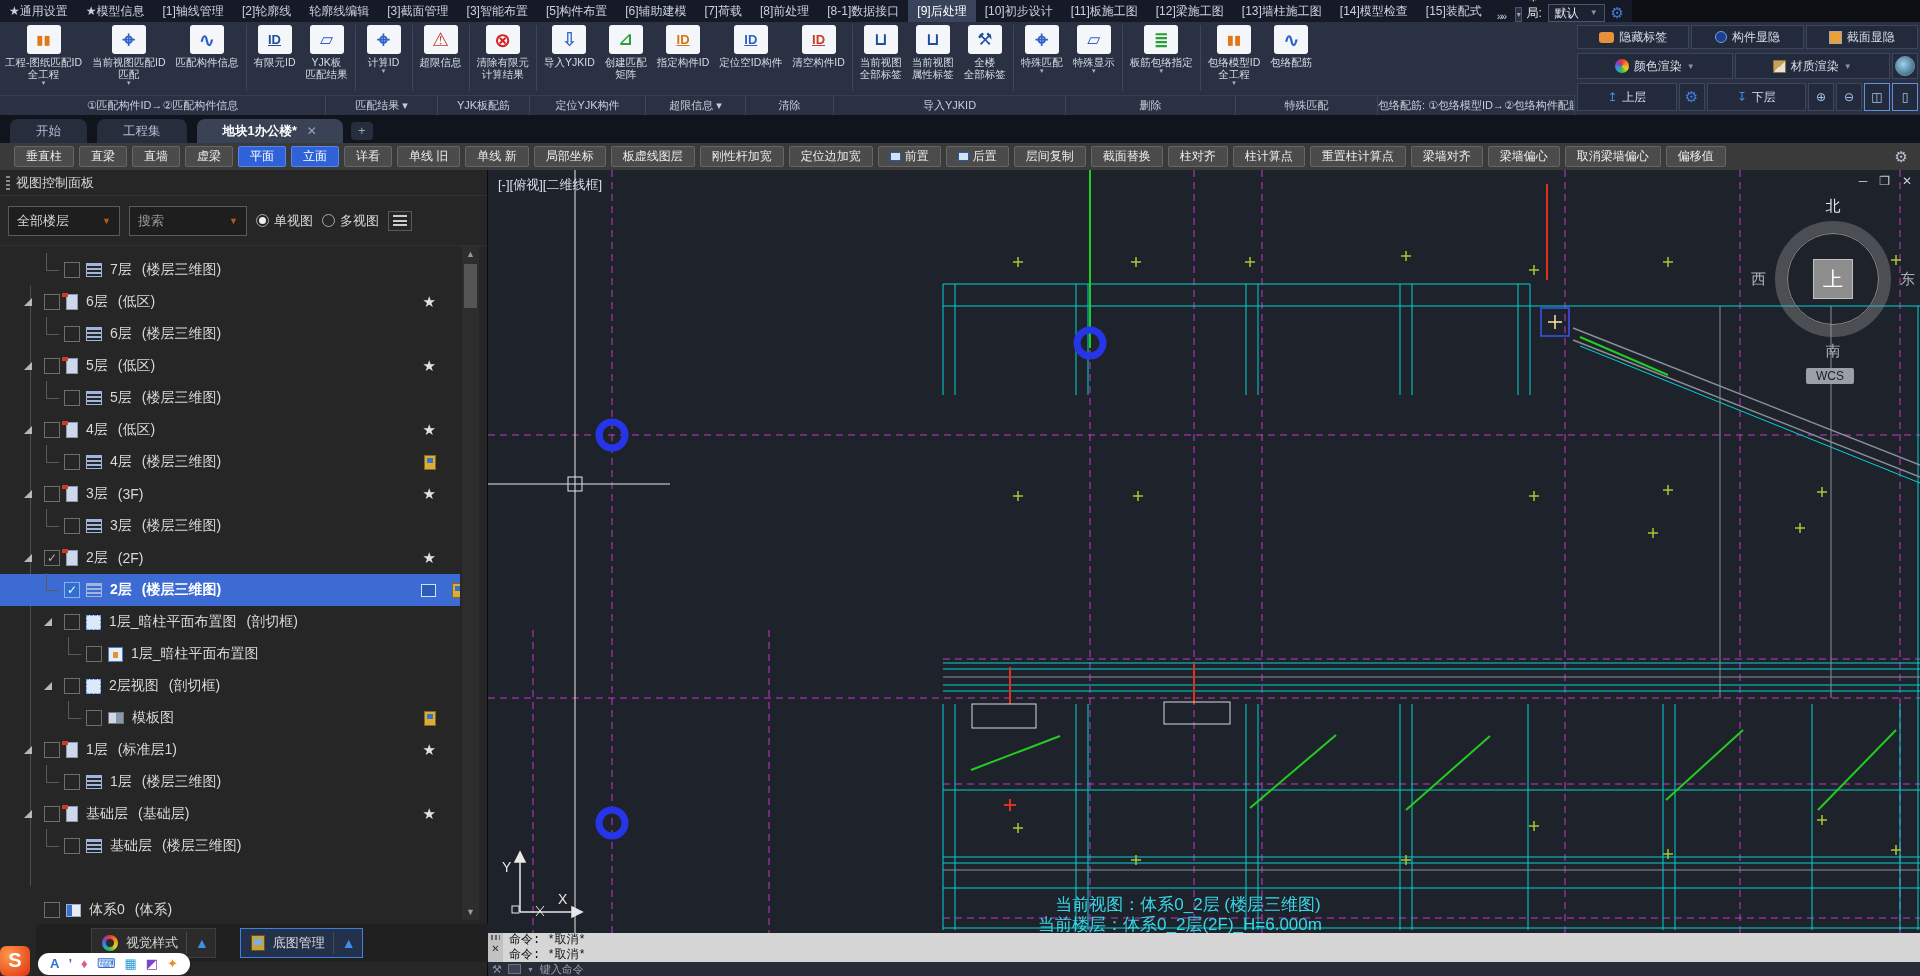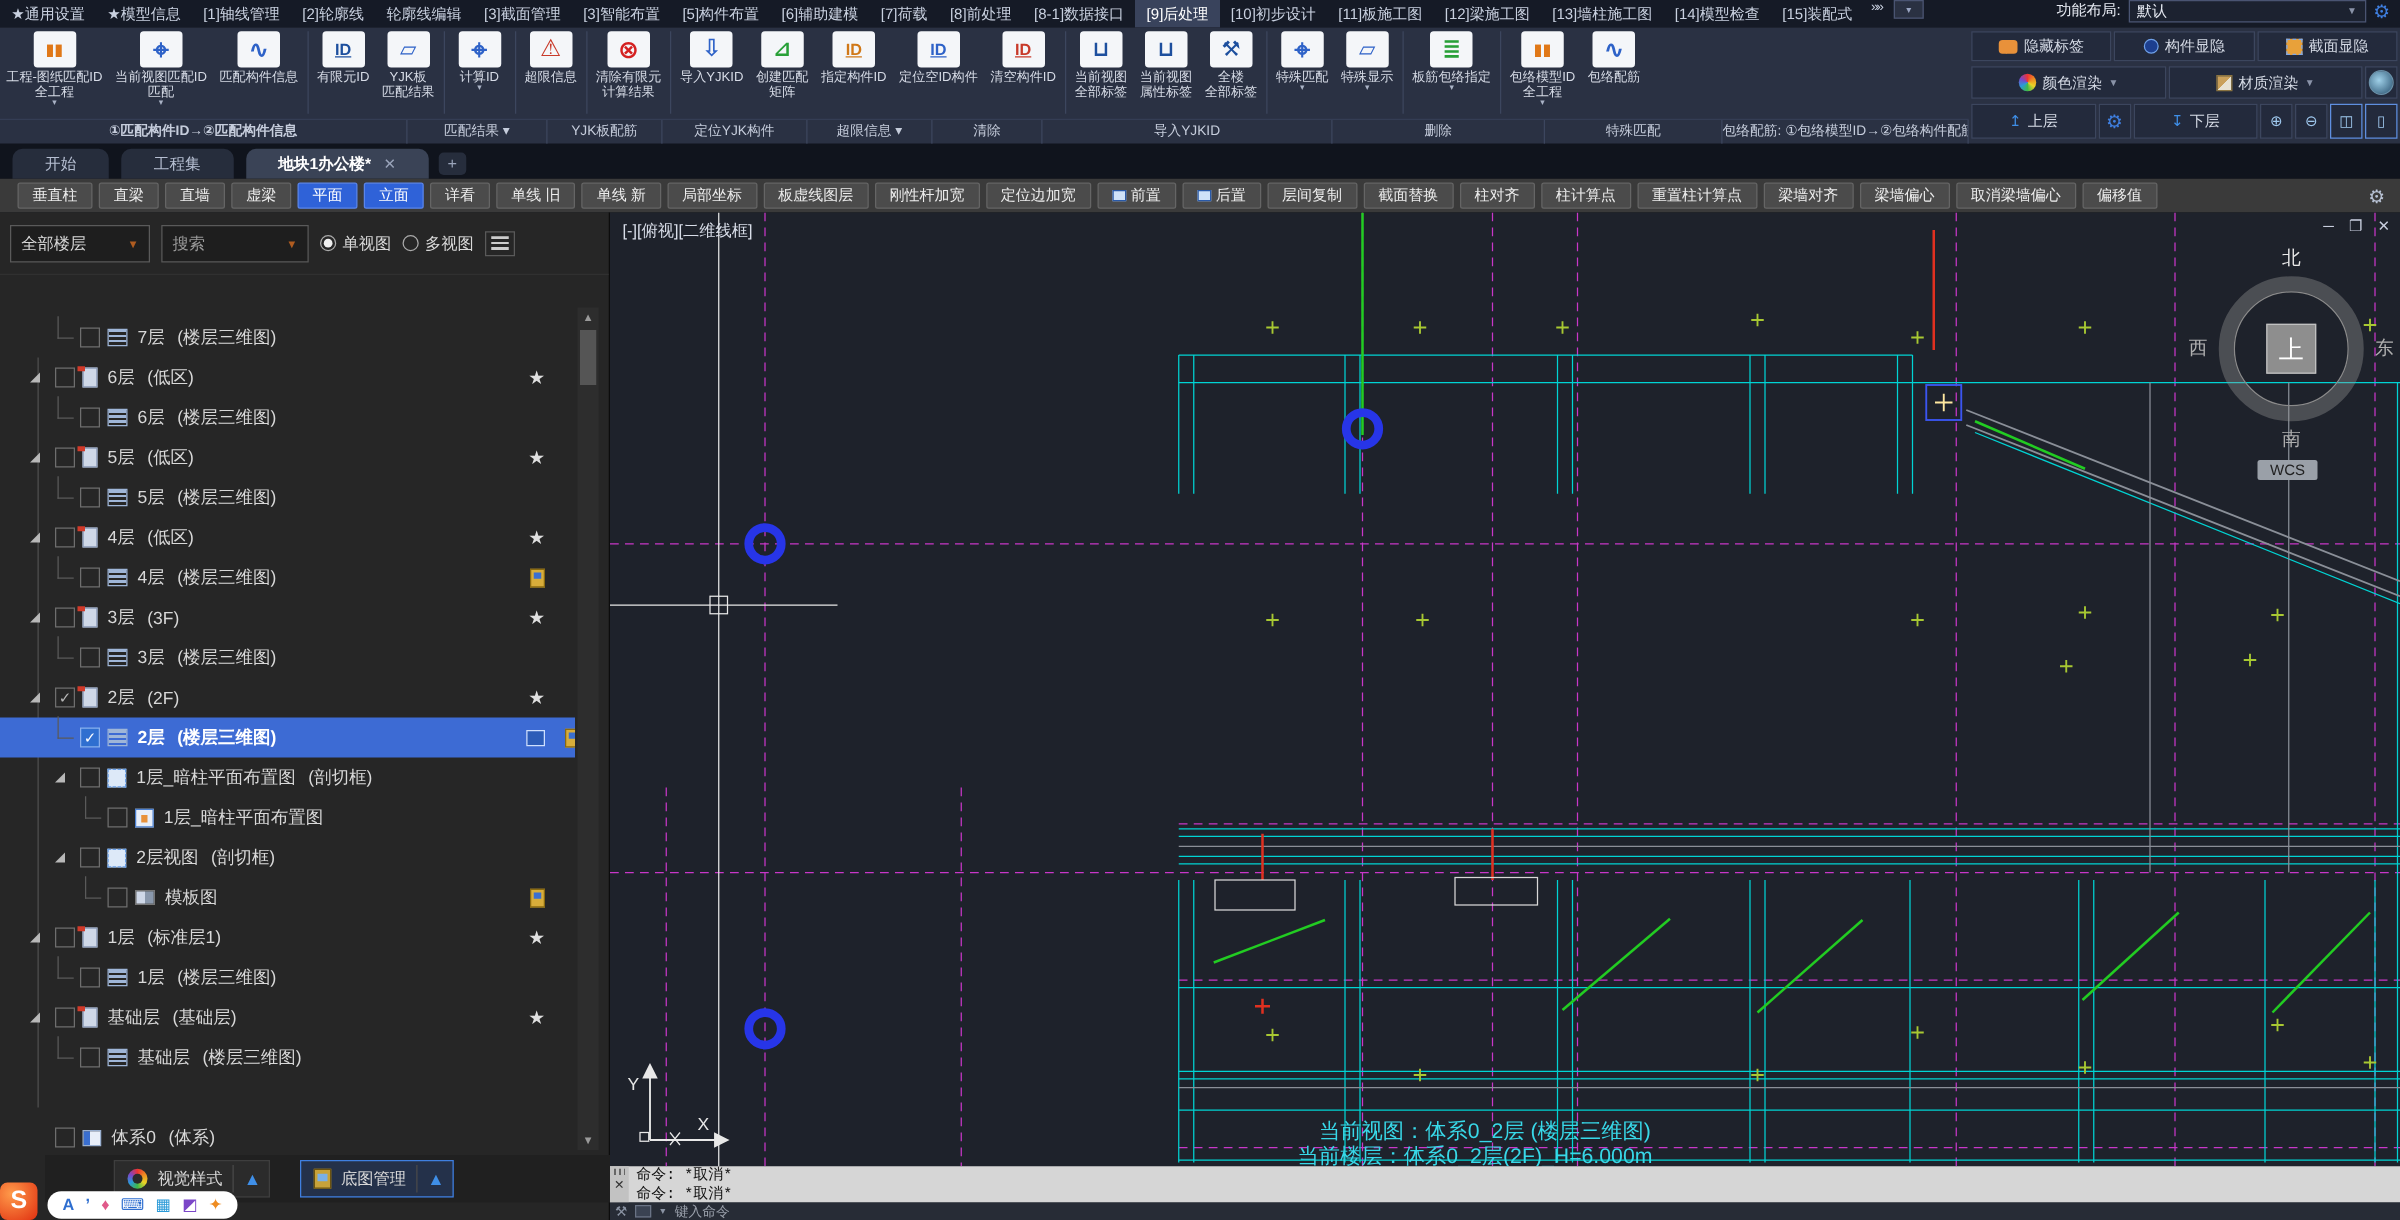--- a/index.html
+++ b/index.html
@@ -1,22 +1,22 @@
 <!DOCTYPE html>
 <html><head>
 <meta charset="utf-8">
 <style>
   * { margin:0; padding:0; box-sizing:border-box; }
   html,body { width:1920px; height:976px; overflow:hidden; background:#0d0f14;
     font-family:"Liberation Sans","DejaVu Sans",sans-serif; }
   .app { position:relative; width:1920px; height:976px; }
 
   
-  .menubar { position:absolute; left:0; top:0; width:1920px; height:22px;
-    background:#151a26; display:flex; align-items:flex-start; color:#c9d1e0; font-size:12px; }
+  .menubar { position:absolute; left:0; top:0; width:1632px; height:22px;
+    background:#151a26; display:flex; align-items:flex-end; color:#c9d1e0; font-size:12px; }
   .mb-item { padding:0 9px; height:22px; line-height:22px; cursor:default; white-space:nowrap; }
   .mb-item.active { background:#39435c; color:#fff; }
   .mb-over { color:#c9d1e0; padding:0 6px; font-size:11px; letter-spacing:-2px; }
   .mb-thumb { width:24px; height:15px; background:#2a3142; border:1px solid #4a5472;
     margin:0 4px; font-size:8px; color:#9aa6c2; text-align:center; line-height:13px; }
   .mb-spacer { flex:1; }
   .mb-label { color:#e6eaf2; font-size:12px; margin-right:6px; }
   .mb-select { width:190px; height:18px; background:#1c2230; border:1px solid #4a5472;
     color:#e6eaf2; font-size:12px; line-height:16px; padding:0 6px; display:flex; justify-content:space-between; align-items:center; }
   .mb-gear { color:#3f7fe0; font-size:15px; margin:0 8px 0 6px; }
@@ -298,21 +298,21 @@
           <div class="rbtn-ico" style="color: rgb(224, 120, 24); font-size: 13px;">▮▮</div>
           <div class="rbtn-lbl">包络模型ID<br>全工程</div>
           <div class="rbtn-caret">▾</div>
         </div>
         <div class="rbtn">
           <div class="rbtn-ico" style="color: rgb(46, 98, 200); font-size: 20px;">∿</div>
           <div class="rbtn-lbl">包络配筋</div>
         </div>
       </div>
     <div class="rb-captions">
-        <div class="rb-cap" style="width: 326px; font-weight: bold;">①匹配构件ID→②匹配构件信息</div>
+        <div class="rb-cap" style="width: 326px;">①匹配构件ID→②匹配构件信息</div>
         <div class="rb-cap" style="width: 112px;">匹配结果 ▾</div>
         <div class="rb-cap" style="width: 92px;">YJK板配筋</div>
         <div class="rb-cap" style="width: 116px;">定位YJK构件</div>
         <div class="rb-cap" style="width: 100px;">超限信息 ▾</div>
         <div class="rb-cap" style="width: 88px;">清除</div>
         <div class="rb-cap" style="width: 232px;">导入YJKID</div>
         <div class="rb-cap" style="width: 170px;">删除</div>
         <div class="rb-cap" style="width: 142px;">特殊匹配</div>
         <div class="rb-cap" style="flex: 1 1 0%;">包络配筋: ①包络模型ID→②包络构件配筋</div>
       </div>
@@ -460,20 +460,24 @@
       <div class="tbtn">
         <span>取消梁墙偏心</span>
       </div>
       <div class="tbtn">
         <span>偏移值</span>
       </div>
       <span class="tb-gear">⚙</span>
   </div>
 
   <div class="panel">
+    <div class="p-title">
+      <span class="p-grip"></span>
+      <span>视图控制面板</span>
+    </div>
     <div class="p-filters">
       <div class="p-select" style="width:112px">
         <span>全部楼层</span>
           <span class="p-caret">▼</span>
       </div>
       <div class="p-select" style="width:118px">
         <span style="color:#9a9a9a">搜索</span>
           <span class="p-caret">▼</span>
       </div>
       <div class="radio">

